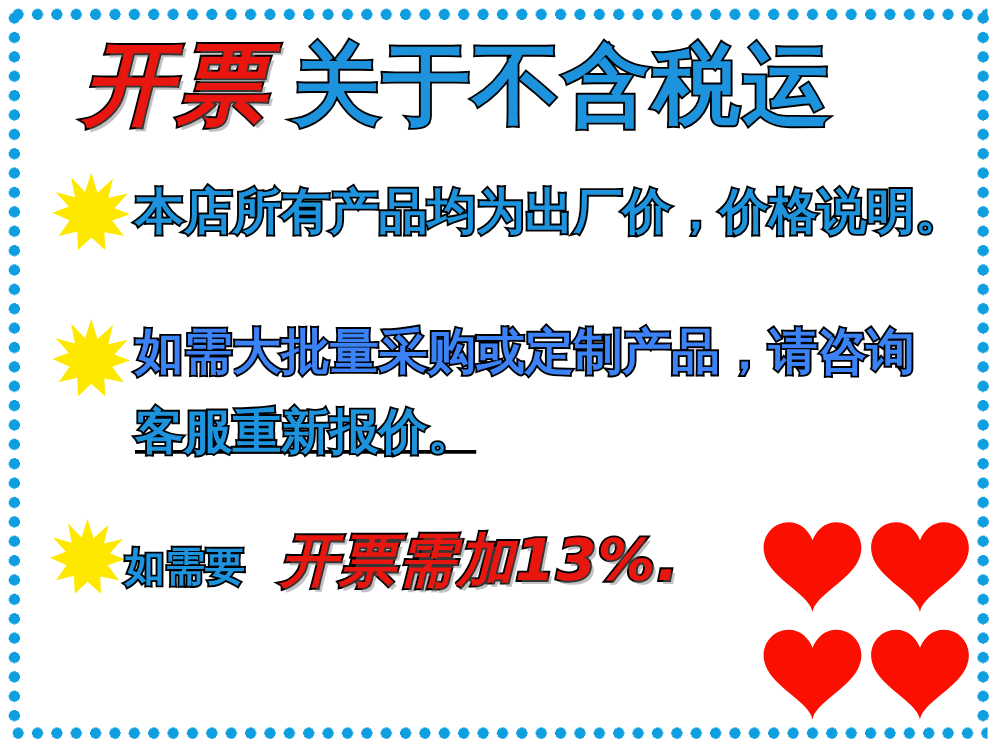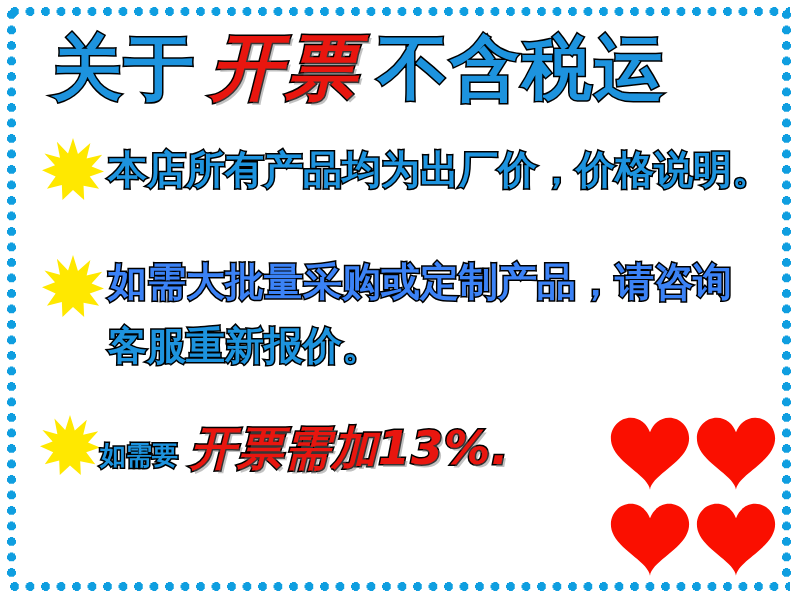--- a/index.html
+++ b/index.html
@@ -110,27 +110,27 @@
     font-size: 39px;
   }
 
   
   #row1-star { left: 42px; top: 138px; width: 62px; height: 62px; }
   #row1-text { left: 108px; top: 146px; }
 
   
   #row2-star { left: 42px; top: 255px; width: 62px; height: 62px; }
   #row2-text { left: 108px; top: 258px; }
-  #row2-text2 { left: 108px; top: 322px; }
+  #row2-text2 { left: 108px; top: 322px; text-decoration: underline; }
 
   
   #row3-star { left: 40px; top: 415px; width: 60px; height: 60px; }
   #row3-line { position: absolute; left: 100px; top: 420px; display: flex; align-items: baseline; }
-  #row3-line .pre  { font-size: 26px; line-height: 56px; }
-  #row3-line .emph { font-size: 46px; line-height: 56px; margin-left: 12px; letter-spacing: 1px; }
+  #row3-line .pre  { font-size: 32px; line-height: 56px; }
+  #row3-line .emph { font-size: 46px; line-height: 56px; margin-left: 28px; letter-spacing: 1px; }
 
   
   .heart {
     position: absolute;
     width: 80px;
     height: 74px;
   }
   #heart-1 { left: 610px; top: 416px; }
   #heart-2 { left: 696px; top: 416px; }
   #heart-3 { left: 610px; top: 502px; }
@@ -140,22 +140,22 @@
 <body>
 
 <div id="poster">
 
   <div class="dot-row top" style="--dotcolor: #0f9ee0;"></div>
   <div class="dot-row bottom" style="--dotcolor: #0f9ee0;"></div>
   <div class="dot-col left" style="--dotcolor: #0f9ee0;"></div>
   <div class="dot-col right" style="--dotcolor: #0f9ee0;"></div>
 
   <div id="title-line">
+    <span class="seg mid red-text" style="color: rgb(232, 22, 15);">开票</span>
     <span class="seg blue-text" style="color: rgb(29, 147, 222);">关于</span>
-    <span class="seg mid red-text" style="color: rgb(232, 22, 15);">开票</span>
     <span class="seg blue-text" style="color: rgb(29, 147, 222);">不含税运</span>
   </div>
 
   <div class="bullet-row">
     <svg id="row1-star" class="star" viewBox="0 0 100 100">
       <polygon fill="#ffe800" points="50,0 58,26 78,8 72,33 97,27 80,46 100,54 77,62 92,82 67,77 68,100 50,84 33,100 32,76 8,82 22,62 0,52 21,44 4,25 29,32 24,6 42,25"></polygon>
     </svg>
     <div id="row1-text" class="bullet-text blue-text" style="color: rgb(29, 147, 222);">本店所有产品均为出厂价，价格说明。</div>
   </div>
 

